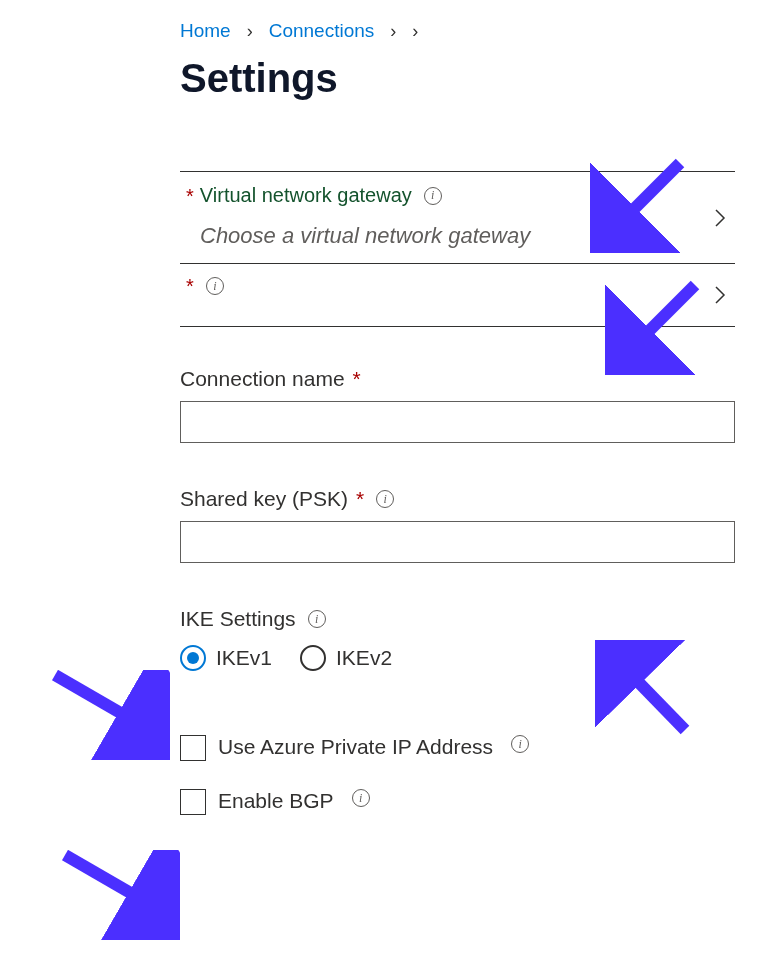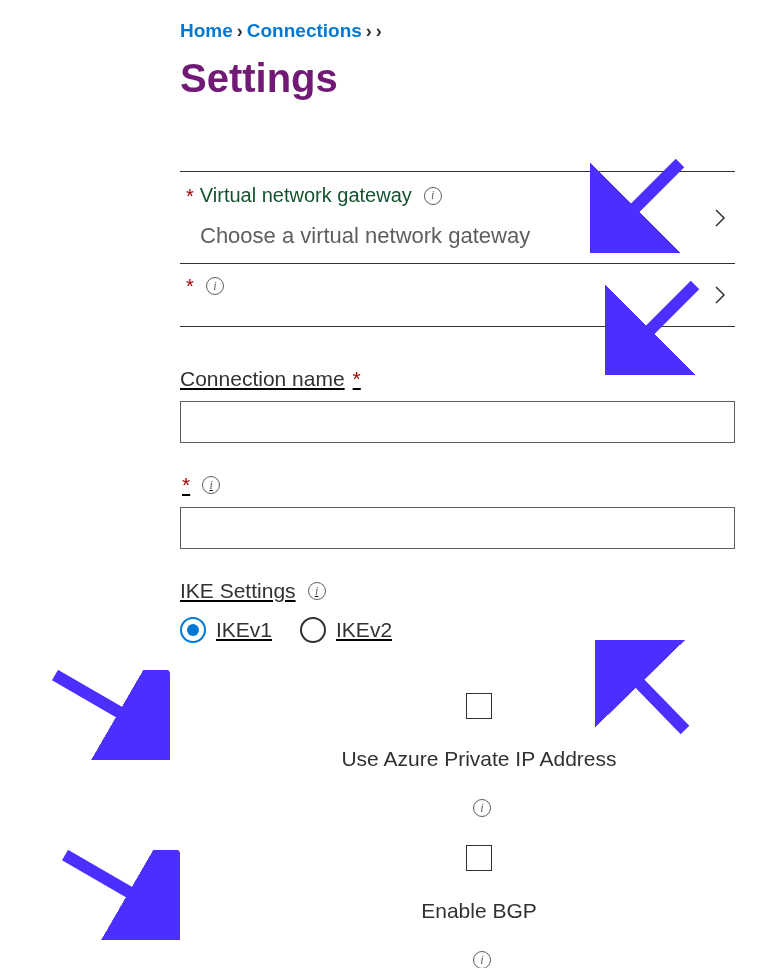--- a/index.html
+++ b/index.html
@@ -12,37 +12,36 @@
       background: #ffffff;
       width: 778px;
       height: 968px;
       position: relative;
       padding-left: 180px;
       padding-top: 20px;
     }
     .breadcrumb {
       display: flex;
       align-items: center;
-      gap: 4px;
+      gap: 16px;
       font-size: 19px;
       margin-bottom: 14px;
-      font-weight: bold;
     }
     .breadcrumb a {
       color: #0078d4;
       text-decoration: none;
     }
     .breadcrumb-sep {
       color: #323130;
       font-size: 18px;
     }
     .page-title {
       font-size: 40px;
       font-weight: 700;
-      color: #701a75;
+      color: #0f172a;
       margin-bottom: 70px;
     }
     .picker-group {
       border-top: 1px solid #323130;
       border-bottom: 1px solid #323130;
       width: 555px;
       padding: 12px 0 14px 0;
       position: relative;
       margin-bottom: 0;
     }
@@ -74,42 +73,42 @@
       align-items: center;
       justify-content: center;
       font-size: 12px;
       color: #605e5c;
       font-style: italic;
       font-family: Georgia, serif;
       margin-left: 6px;
     }
     .picker-placeholder {
       color: #605e5c;
+      font-style: italic;
       font-size: 22px;
       padding-left: 20px;
     }
     .chevron-right {
       position: absolute;
       right: 8px;
       top: 50%;
       transform: translateY(-50%);
       width: 14px;
       height: 20px;
     }
     .chevron-right svg {
       width: 100%;
       height: 100%;
     }
     .spacer-after-pickers {
       height: 40px;
     }
     .field-group {
       width: 555px;
-      margin-bottom: 30px;
-      text-decoration: underline;
+      margin-bottom: 44px;
     }
     .field-label-row {
       display: flex;
       align-items: center;
       gap: 6px;
       margin-bottom: 10px;
     }
     .field-label {
       color: #323130;
       font-size: 21px;
@@ -158,24 +157,23 @@
       border-radius: 50%;
       background: #0078d4;
     }
     .radio-label {
       font-size: 21px;
       color: #323130;
       text-align: right;
     }
     .checkbox-row {
       display: flex;
-      align-items: center;
-      gap: 28px;
+      align-items: flex-start;
+      gap: 12px;
       margin-bottom: 28px;
-      flex-direction: column;
     }
     .checkbox-box {
       width: 26px;
       height: 26px;
       border: 1px solid #323130;
       background: #fff;
     }
     .checkbox-label {
       font-size: 21px;
       color: #323130;
@@ -232,20 +230,21 @@
 <div class="field-group">
   <div class="field-label-row">
     <span class="field-label">Connection name</span>
     <span class="required-star-after">*</span>
   </div>
   <input type="text" class="text-input" value="" style="">
 </div>
 
 <div class="field-group">
   <div class="field-label-row">
+    <span class="field-label">Shared key (PSK)</span>
     <span class="required-star-after">*</span>
     <span class="info-icon">i</span>
   </div>
   <input type="text" class="text-input" value="" style="">
 </div>
 
 <div class="field-group">
   <div class="field-label-row">
     <span class="field-label">IKE Settings</span>
     <span class="info-icon">i</span>

